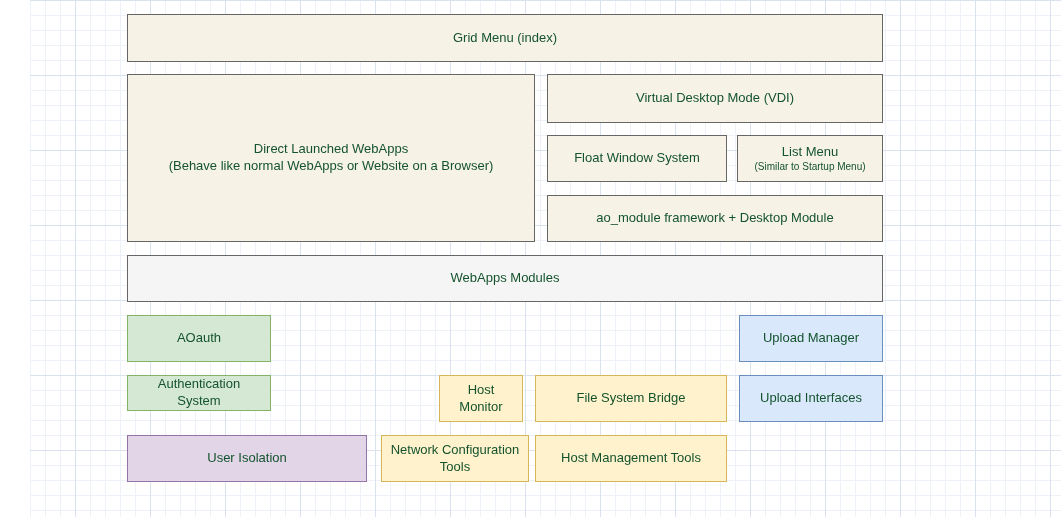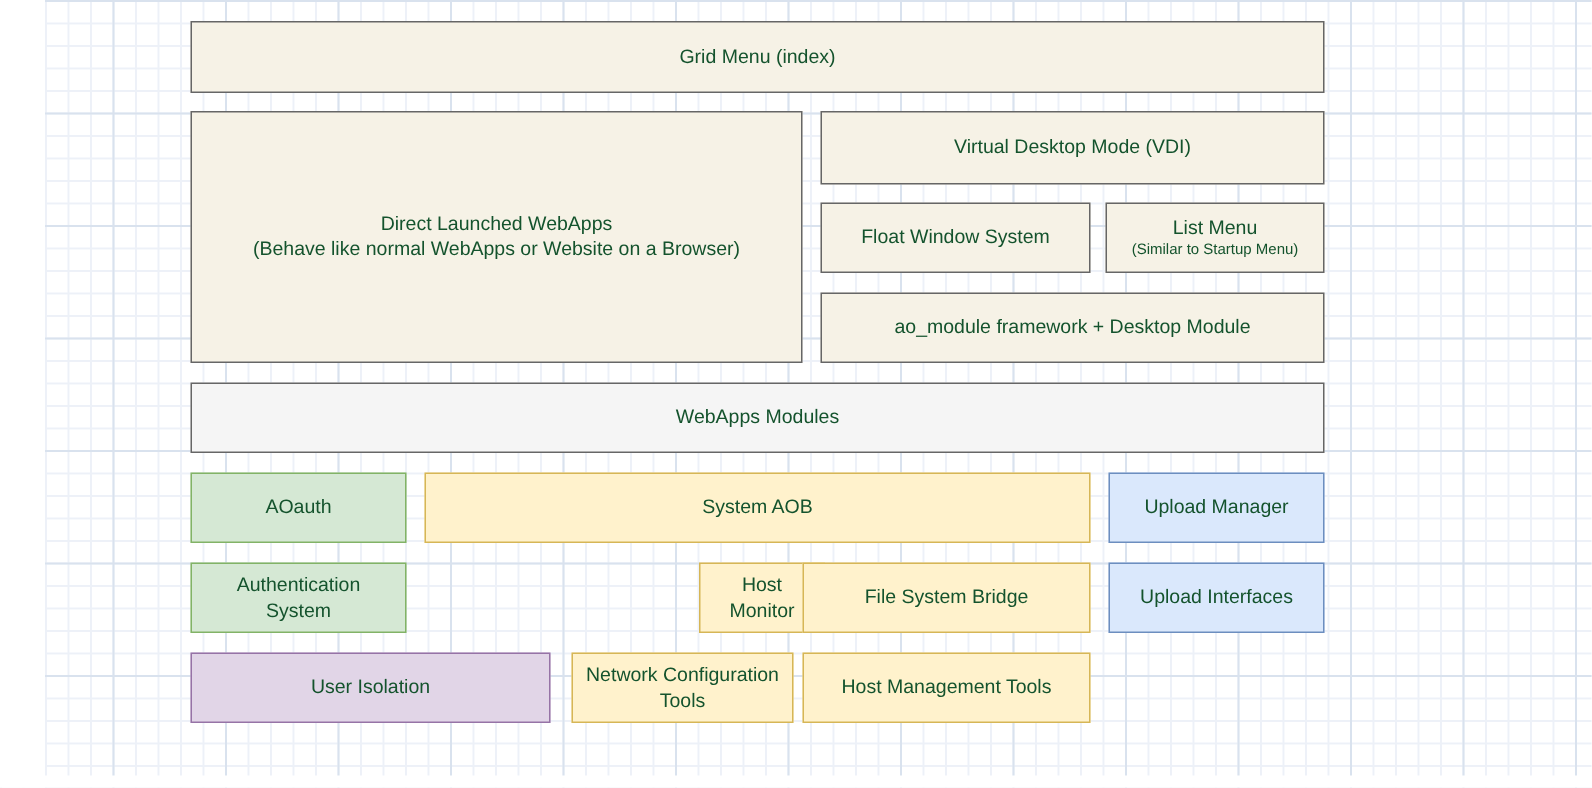--- a/index.html
+++ b/index.html
@@ -96,34 +96,31 @@
   </div>
 
   <div class="box gray" style="left:127px; top:255px; width:756px; height:47px;">
     <span>WebApps Modules</span>
   </div>
 
   <div class="box green" style="left:127px; top:315px; width:144px; height:47px;">
     <span>AOauth</span>
   </div>
 
-  <div class="box yellow" style="left:283px; top:315px; width:444px; height:47px;">
-    <span>System AOB</span>
-  </div>
 
   <div class="box blue" style="left:739px; top:315px; width:144px; height:47px;">
     <span>Upload Manager</span>
   </div>
 
-  <div class="box green" style="left:127px; top:375px; width:144px; height:47px;">
+  <div class="box green" style="left:127px; top:375px; width:144px; height:36px;">
     <span>Authentication System</span>
   </div>
 
 
-  <div class="box yellow" style="left:439px; top:375px; width:84px; height:47px;margin-left:27px;">
+  <div class="box yellow" style="left:439px; top:375px; width:84px; height:47px;">
     <span>Host Monitor</span>
   </div>
 
   <div class="box yellow" style="left:535px; top:375px; width:192px; height:47px;justify-content:center;">
     <span>File System Bridge</span>
   </div>
 
   <div class="box blue" style="left:739px; top:375px; width:144px; height:47px;">
     <span>Upload Interfaces</span>
   </div>

